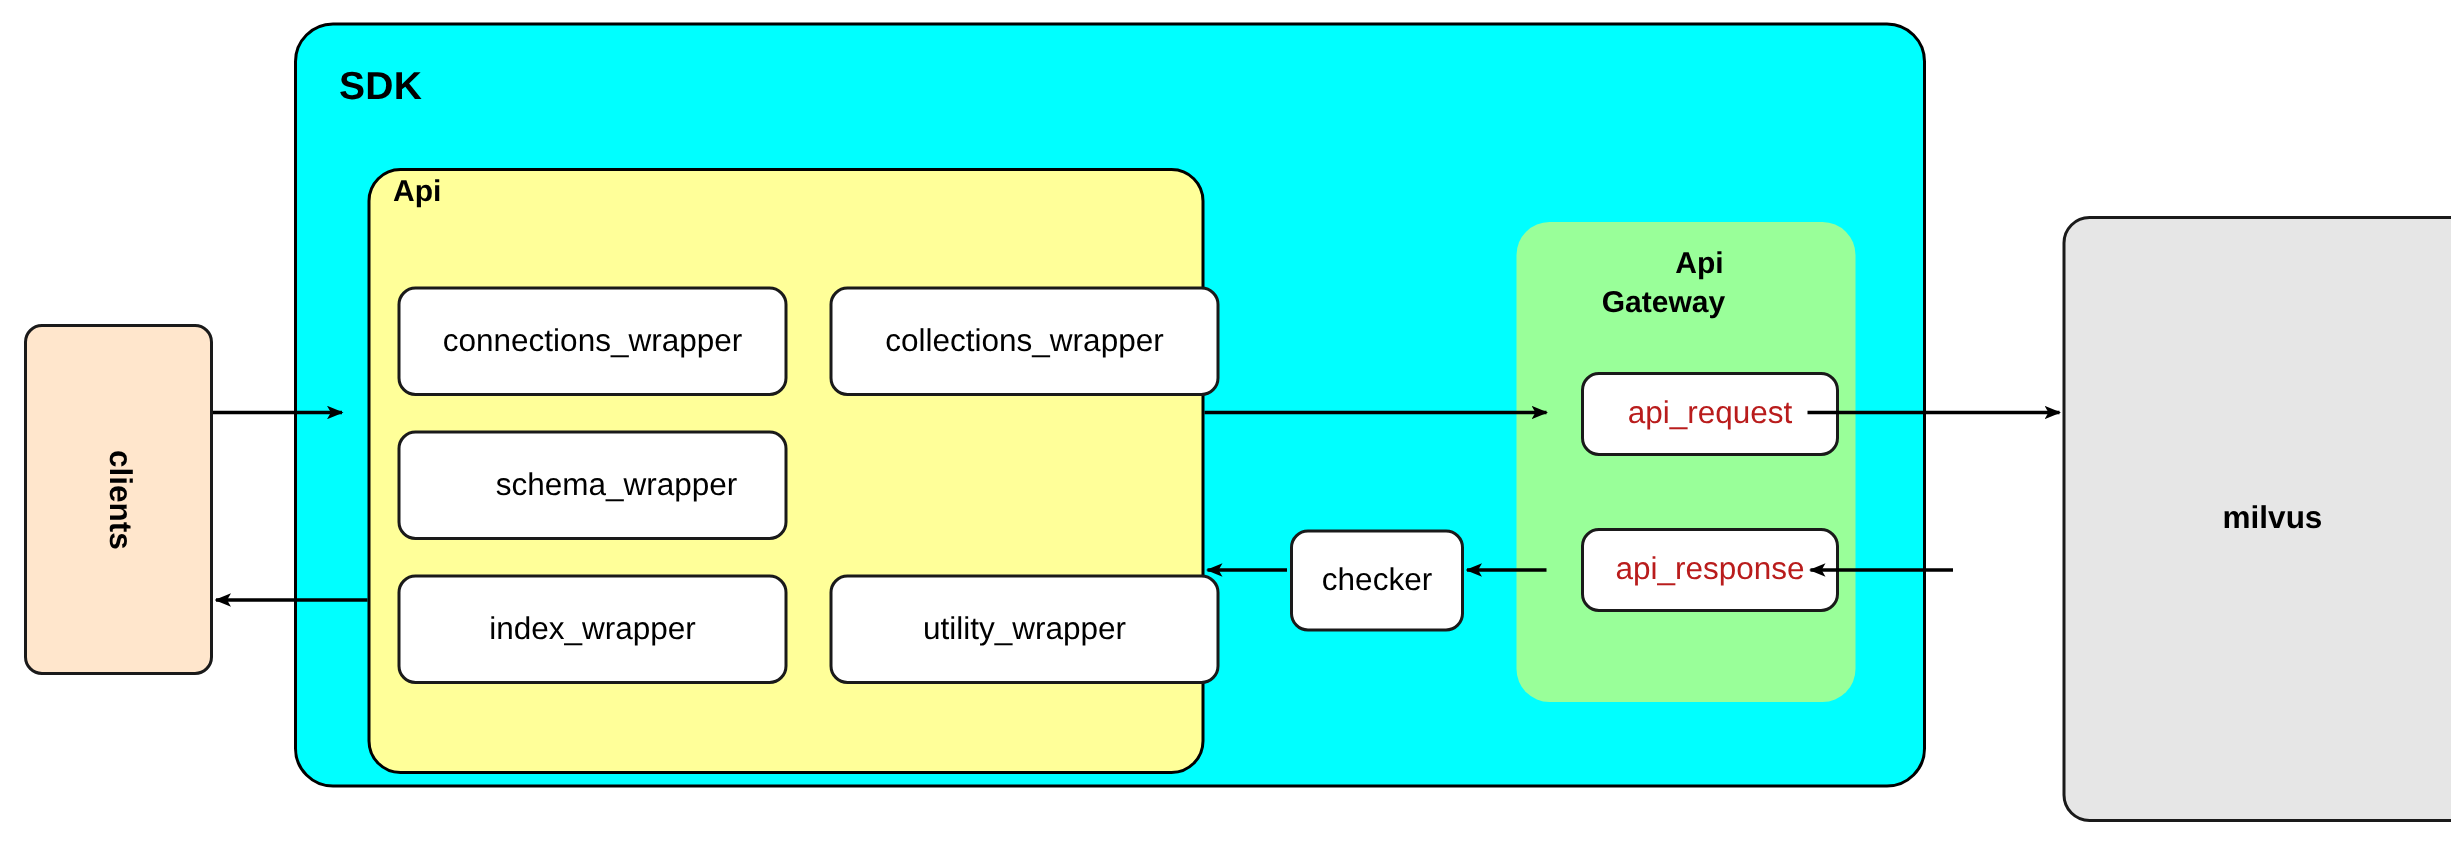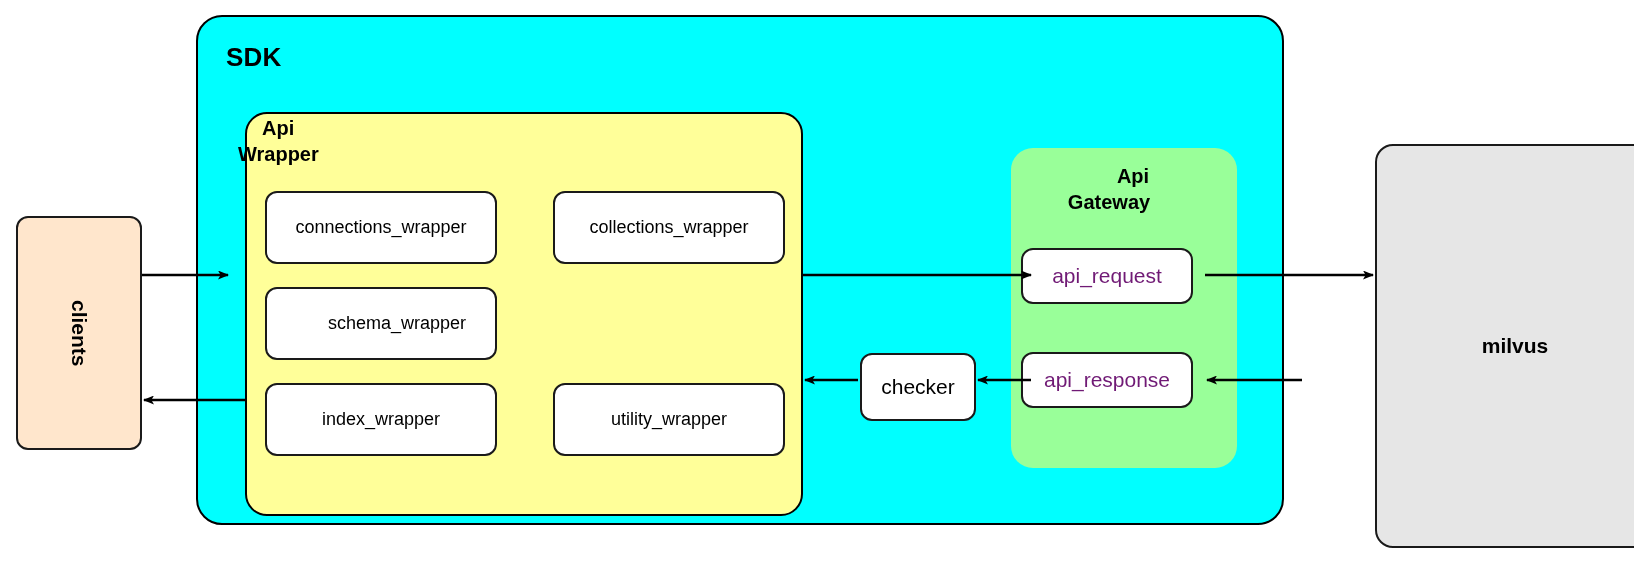--- a/index.html
+++ b/index.html
@@ -41,26 +41,26 @@
   .apiwrapper-label {
     position: absolute; left: 262px; top: 116px;
     font-size: 20px; font-weight: bold; color: #000000;
     line-height: 1.28; width: 160px;
   }
   .apiwrapper-label .l2 { display: block; margin-left: -24px; }
 
   
   .wcell {
     position: absolute;
-    width: 232px; height: 73px;
+    width: 260px; height: 73px;
     background: #FFFFFF;
     border: 2px solid #1a1a1a;
     border-radius: 12px;
     display: flex; align-items: center; justify-content: center;
-    font-size: 18px; color: #000000;
+    font-size: 21px; color: #000000;
   }
   .wc-r1 { top: 191px; }
   .wc-r2 { top: 287px; padding-left: 32px; }
   .wc-r3 { top: 383px; text-align: right; }
   .wc-c1 { left: 265px; }
   .wc-c2 { left: 553px; }
 
   
   .gateway-box {
     left: 1011px; top: 148px; width: 226px; height: 320px;
@@ -70,27 +70,27 @@
   .gateway-label {
     position: absolute; left: 1030px; top: 164px;
     width: 200px;
     font-size: 20px; font-weight: bold; color: #000000;
     line-height: 1.28; text-align: center;
   }
   .gateway-label .g1 { display: block; margin-left: 6px; }
   .gateway-label .g2 { display: block; margin-left: -42px; }
 
   .gcell {
-    position: absolute; left: 1021px;
+    position: absolute; left: 1054px;
     width: 172px; height: 56px;
     background: #FFFFFF;
     border: 2px solid #1a1a1a;
     border-radius: 12px;
     display: flex; align-items: center; justify-content: center;
-    font-size: 21px; color: #701a75;
+    font-size: 21px; color: #b91c1c;
   }
   .gc-req { top: 248px; }
   .gc-res { top: 352px; }
 
   
   .checker-box {
     left: 860px; top: 353px; width: 116px; height: 68px;
     background: #FFFFFF;
     border: 2px solid #1a1a1a;
     border-radius: 12px;
@@ -134,21 +134,20 @@
 <body>
 
 <div id="stage">
 
   <div class="box sdk-box"></div>
   <div class="sdk-label">SDK</div>
 
   <div class="box apiwrapper-box"></div>
   <div class="apiwrapper-label">
     <span>Api</span>
-    <span class="l2">Wrapper</span>
   </div>
 
   <div class="wcell wc-c1 wc-r1">connections_wrapper</div>
   <div class="wcell wc-c2 wc-r1">collections_wrapper</div>
   <div class="wcell wc-c1 wc-r2">schema_wrapper</div>
   <div class="wcell wc-c1 wc-r3">index_wrapper</div>
   <div class="wcell wc-c2 wc-r3">utility_wrapper</div>
 
   <div class="box gateway-box"></div>
   <div class="gateway-label">

